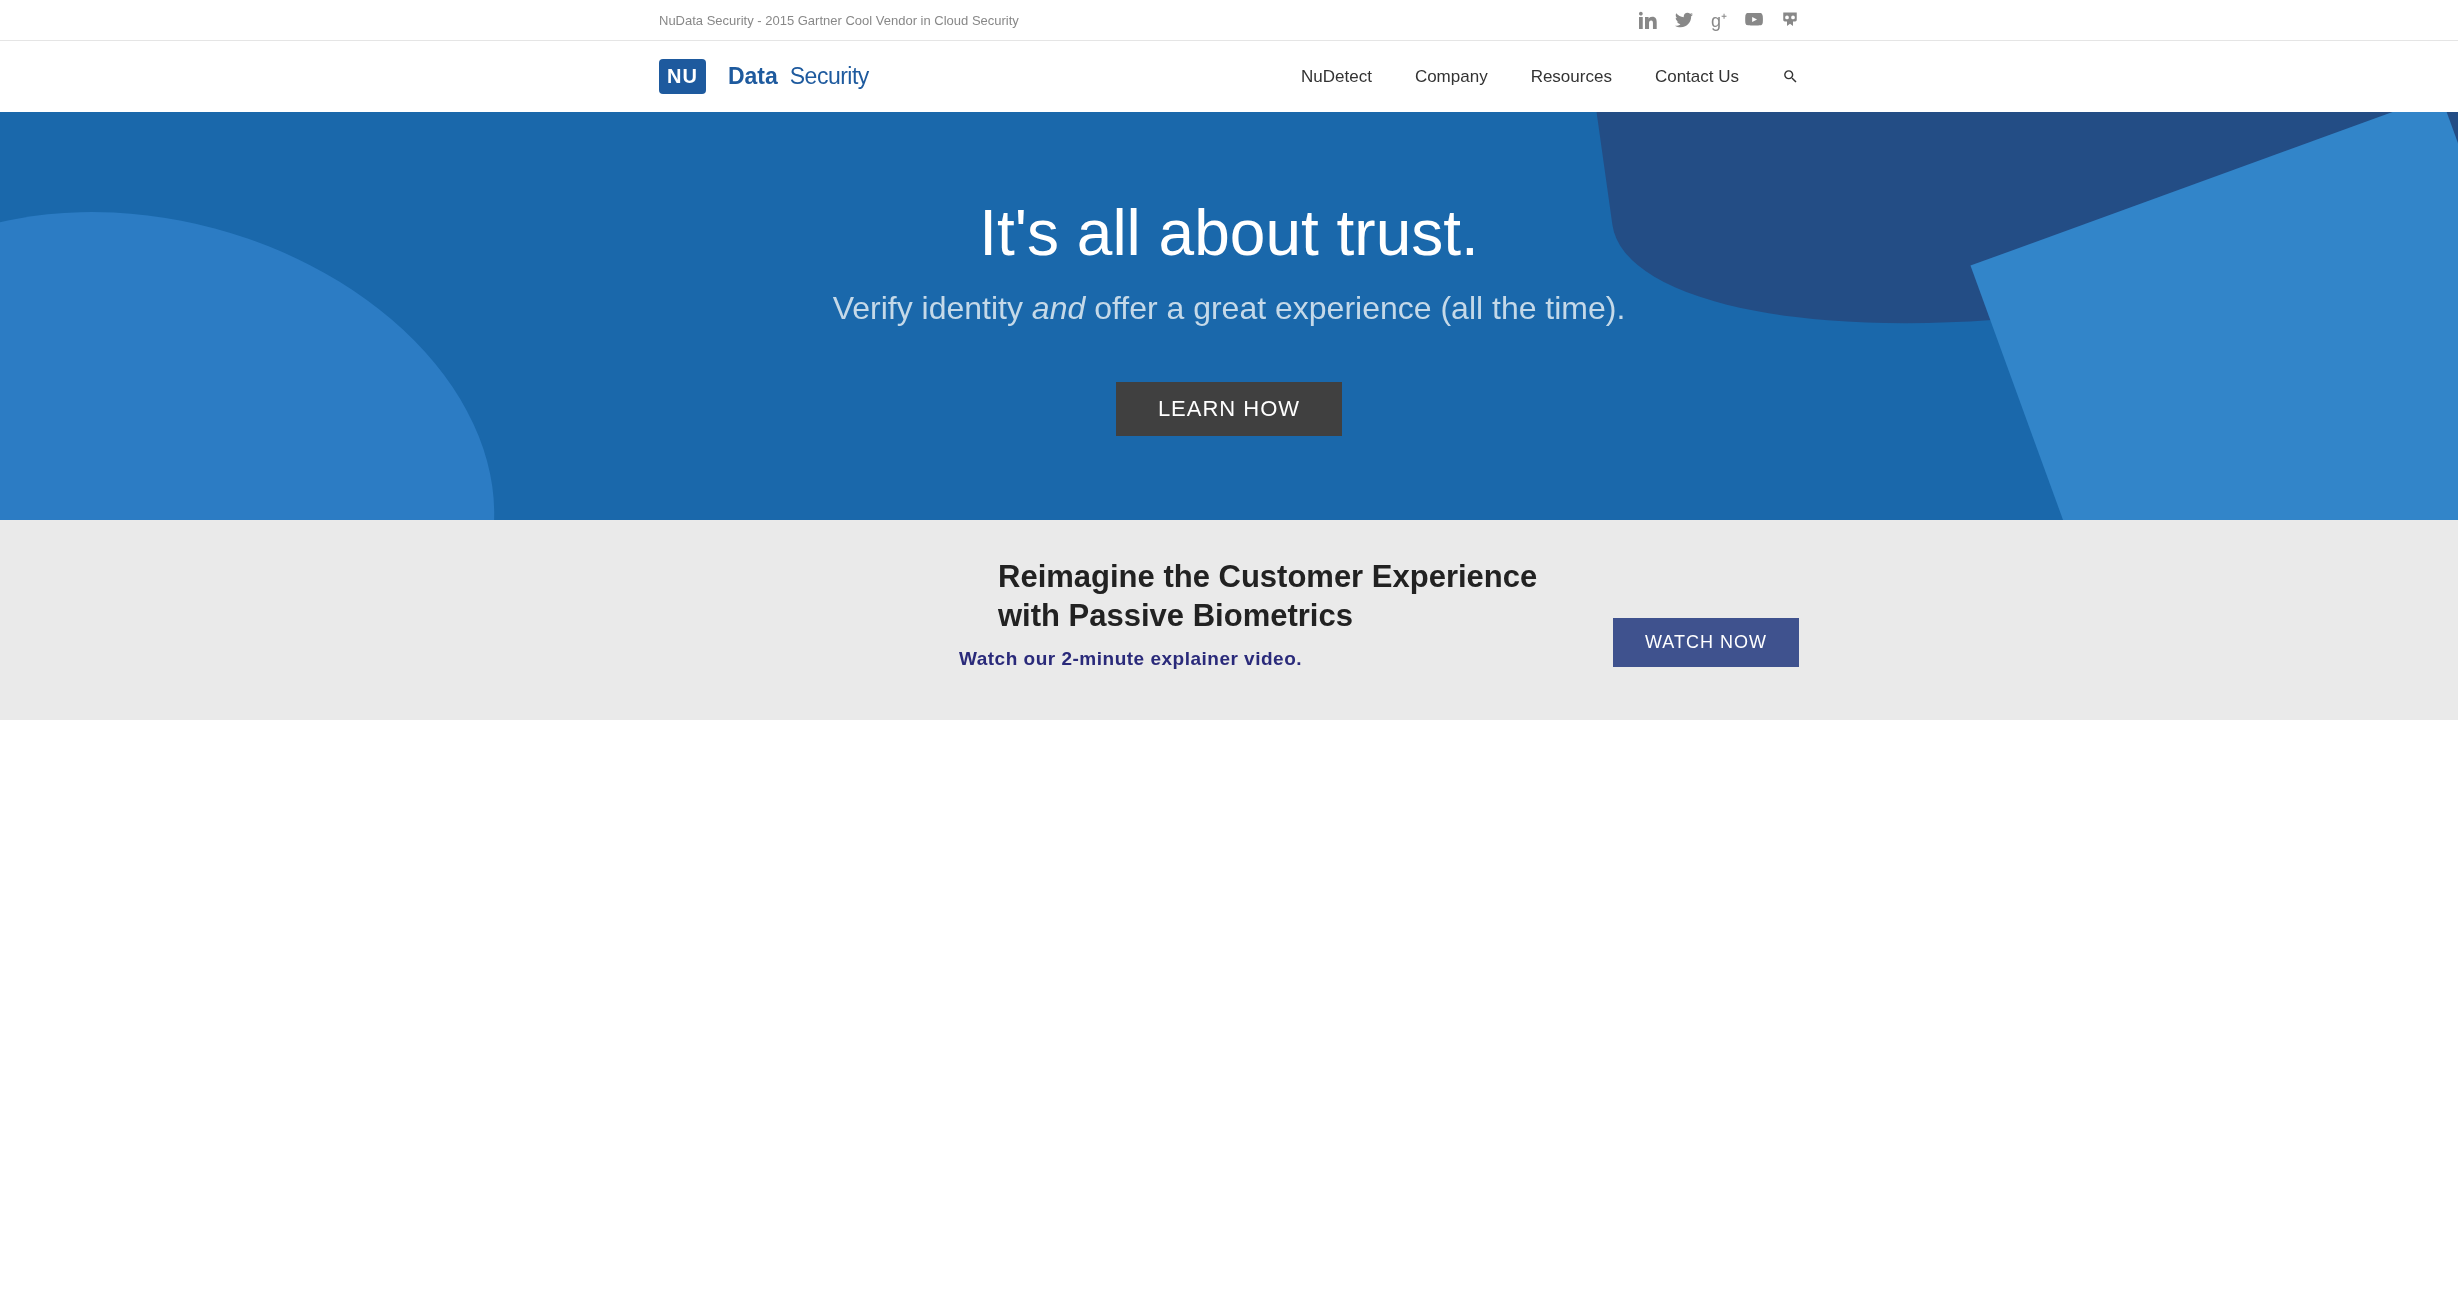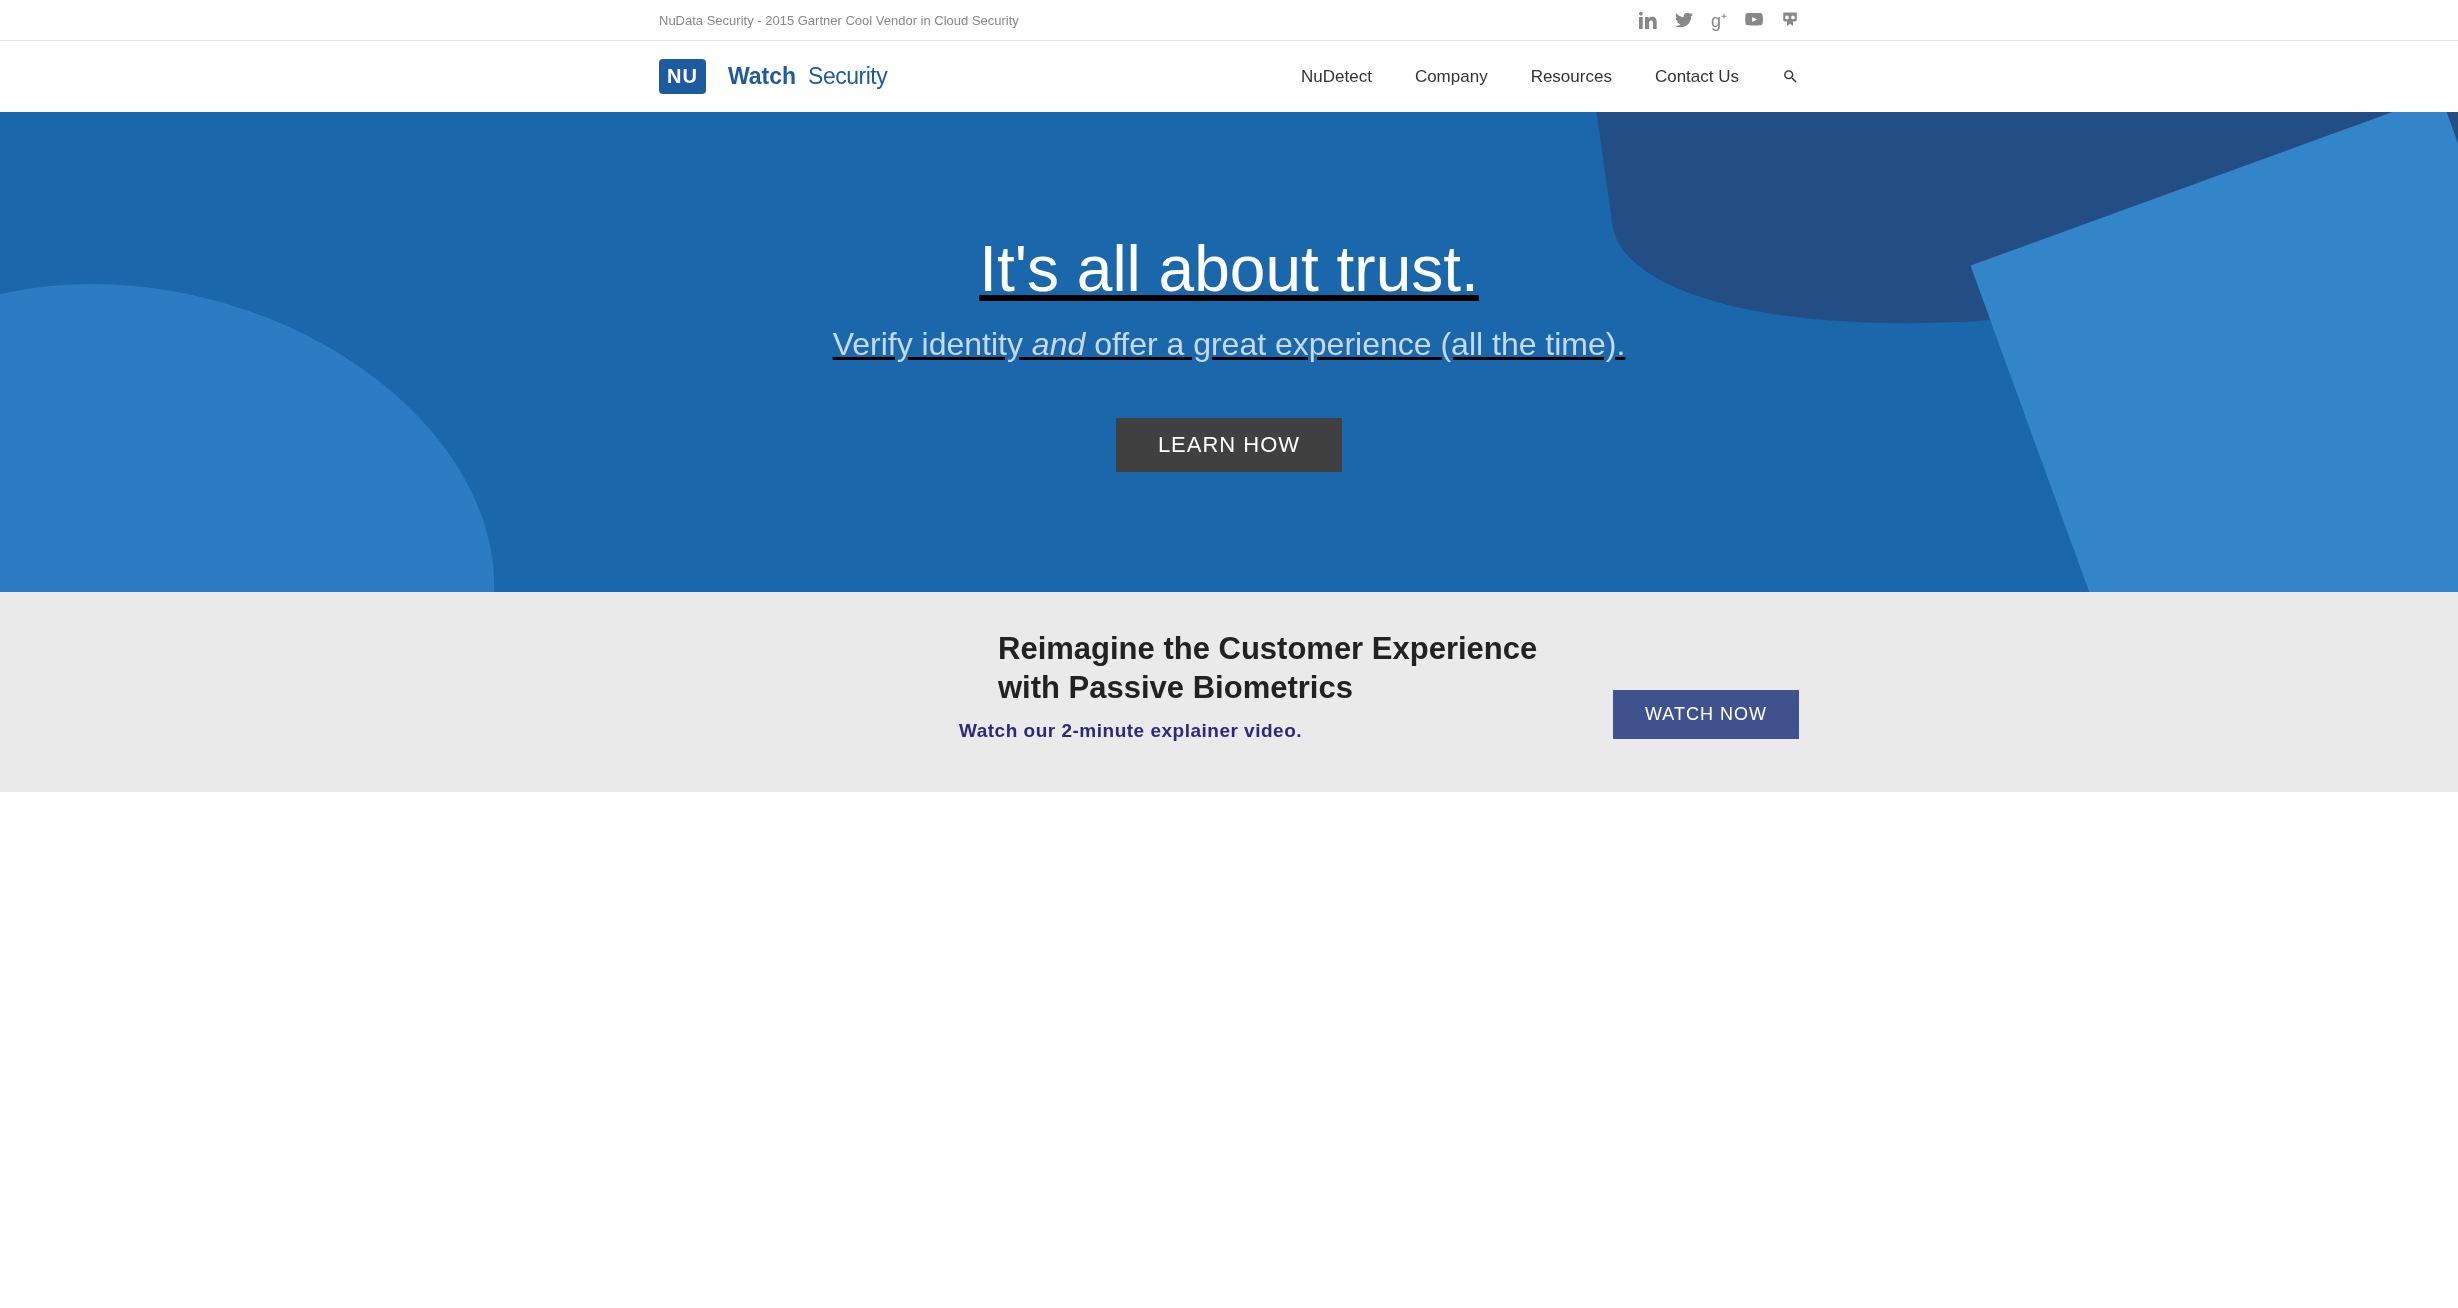--- a/index.html
+++ b/index.html
@@ -20,21 +20,21 @@
     .logo-box { background: #1e5a9e; color: #fff; font-weight: bold; font-size: 20px; padding: 6px 8px; border-radius: 4px; letter-spacing: 1px; }
     .logo-text { color: #1e5a9e; font-size: 23px; font-weight: 400; margin-left: 6px; }
     .logo-text .ds { font-weight: 400; letter-spacing: -0.5px; margin-left: 12px; }
     .logo-text b { font-weight: 600; }
     
     .nav { display: flex; align-items: center; gap: 43px; }
     .nav-item { color: #333; font-size: 17px; cursor: pointer; text-decoration: none; }
     .search-icon { cursor: pointer; display: inline-flex; }
     .search-icon svg { width: 17px; height: 17px; fill: #333; }
     
-    .hero { background: #1a68ab; position: relative; overflow: hidden; height: 480px; display: flex; align-items: center; justify-content: center; text-decoration: underline; }
+    .hero { background: #1a68ab; position: relative; overflow: hidden; height: 408px; display: flex; align-items: center; justify-content: center; }
     .hero::before { content: ''; position: absolute; top: -100px; right: -50px; width: 900px; height: 300px; background: #234d85; transform: rotate(-8deg); border-radius: 0 0 50% 50%; }
     .hero::after { content: ''; position: absolute; bottom: -200px; left: -200px; width: 700px; height: 500px; background: #2c7cc4; transform: rotate(15deg); border-radius: 50%; }
     .hero-right-shape { position: absolute; top: 50px; right: -100px; width: 500px; height: 600px; background: #3285c9; transform: rotate(-20deg); }
     .hero-content { position: relative; z-index: 2; text-align: center; color: #fff; }
     .hero-title { font-size: 64px; font-weight: 400; margin-bottom: 20px; }
     .hero-subtitle { font-size: 32px; font-weight: 300; color: #c5d9e8; margin-bottom: 55px; }
     .hero-subtitle em { font-style: italic; }
     .btn-orange { background: #404040; color: #fff; border: none; padding: 14px 42px; font-size: 22px; cursor: pointer; letter-spacing: 1px; font-weight: 400; }
     
     .section-gray { background: #eaeaea; padding: 38px 0 50px; }
@@ -73,21 +73,21 @@
           </svg>
         </span>
     </div>
   </div>
 </div>
 
 <div class="header">
   <div class="container">
     <div class="logo">
       <span class="logo-box">NU</span>
-      <span class="logo-text"><b>Watch</b><span class="ds">Security</span></span>
+      <span class="logo-text"><b>Data</b><span class="ds">Security</span></span>
     </div>
     <nav class="nav">
       <a class="nav-item">NuDetect</a>
       <a class="nav-item">Company</a>
       <a class="nav-item">Resources</a>
       <a class="nav-item">Contact Us</a>
       <span class="search-icon">
           <svg viewBox="0 0 24 24">
             <path d="M15.5 14h-.79l-.28-.27A6.47 6.47 0 0016 9.5 6.5 6.5 0 109.5 16c1.61 0 3.09-.59 4.23-1.57l.27.28v.79l5 5 1.5-1.5-5-5zm-6 0C7.01 14 5 11.99 5 9.5S7.01 5 9.5 5 14 7.01 14 9.5 11.99 14 9.5 14z"></path>
           </svg>

